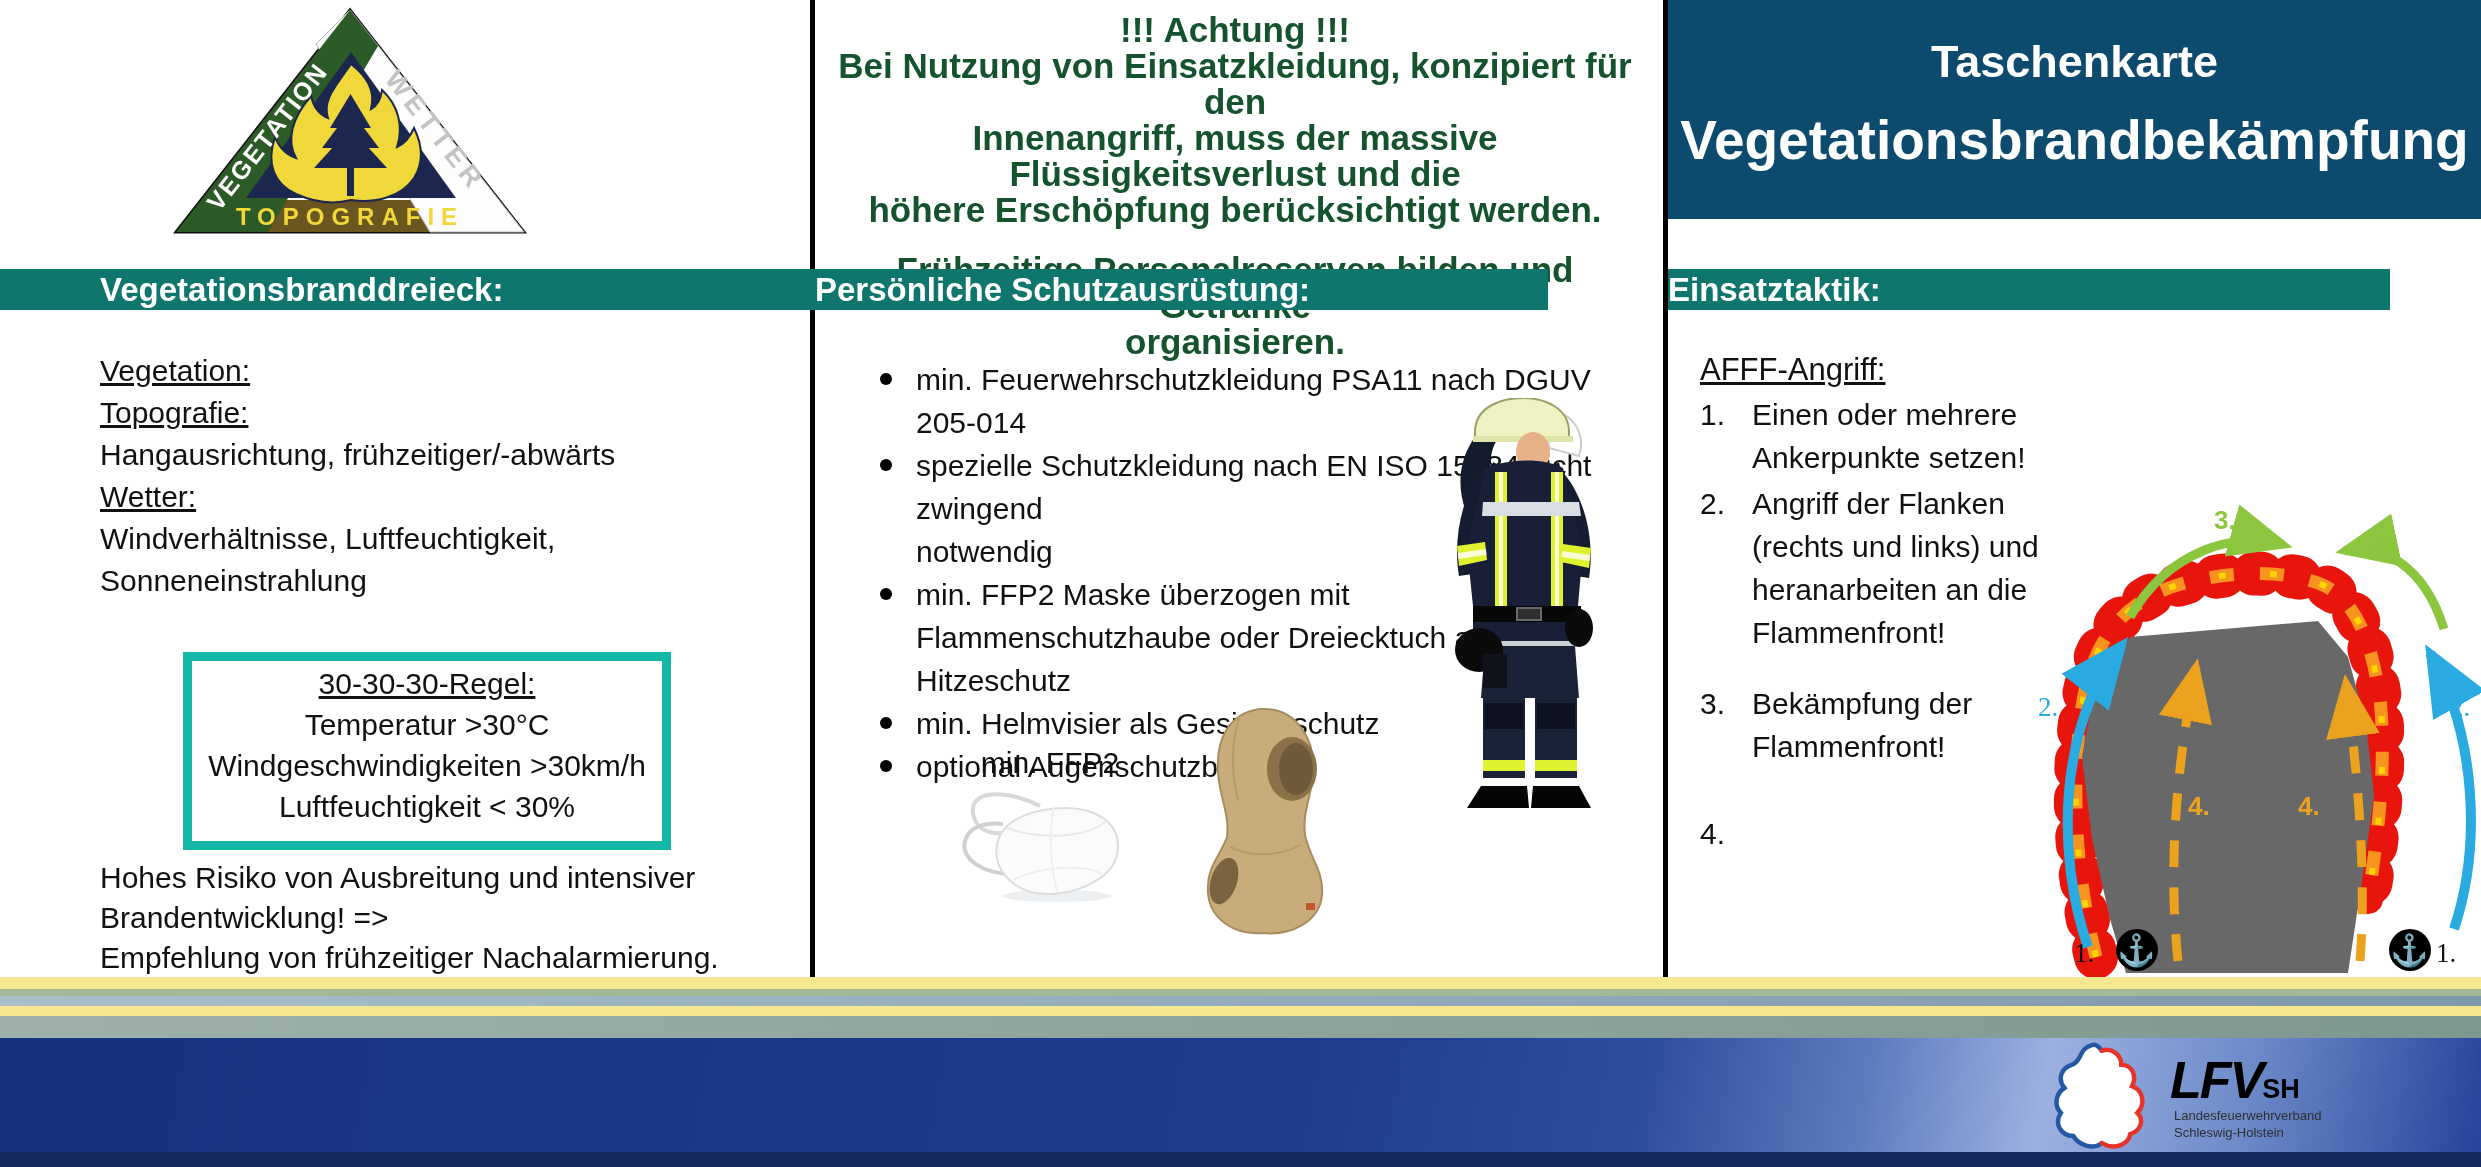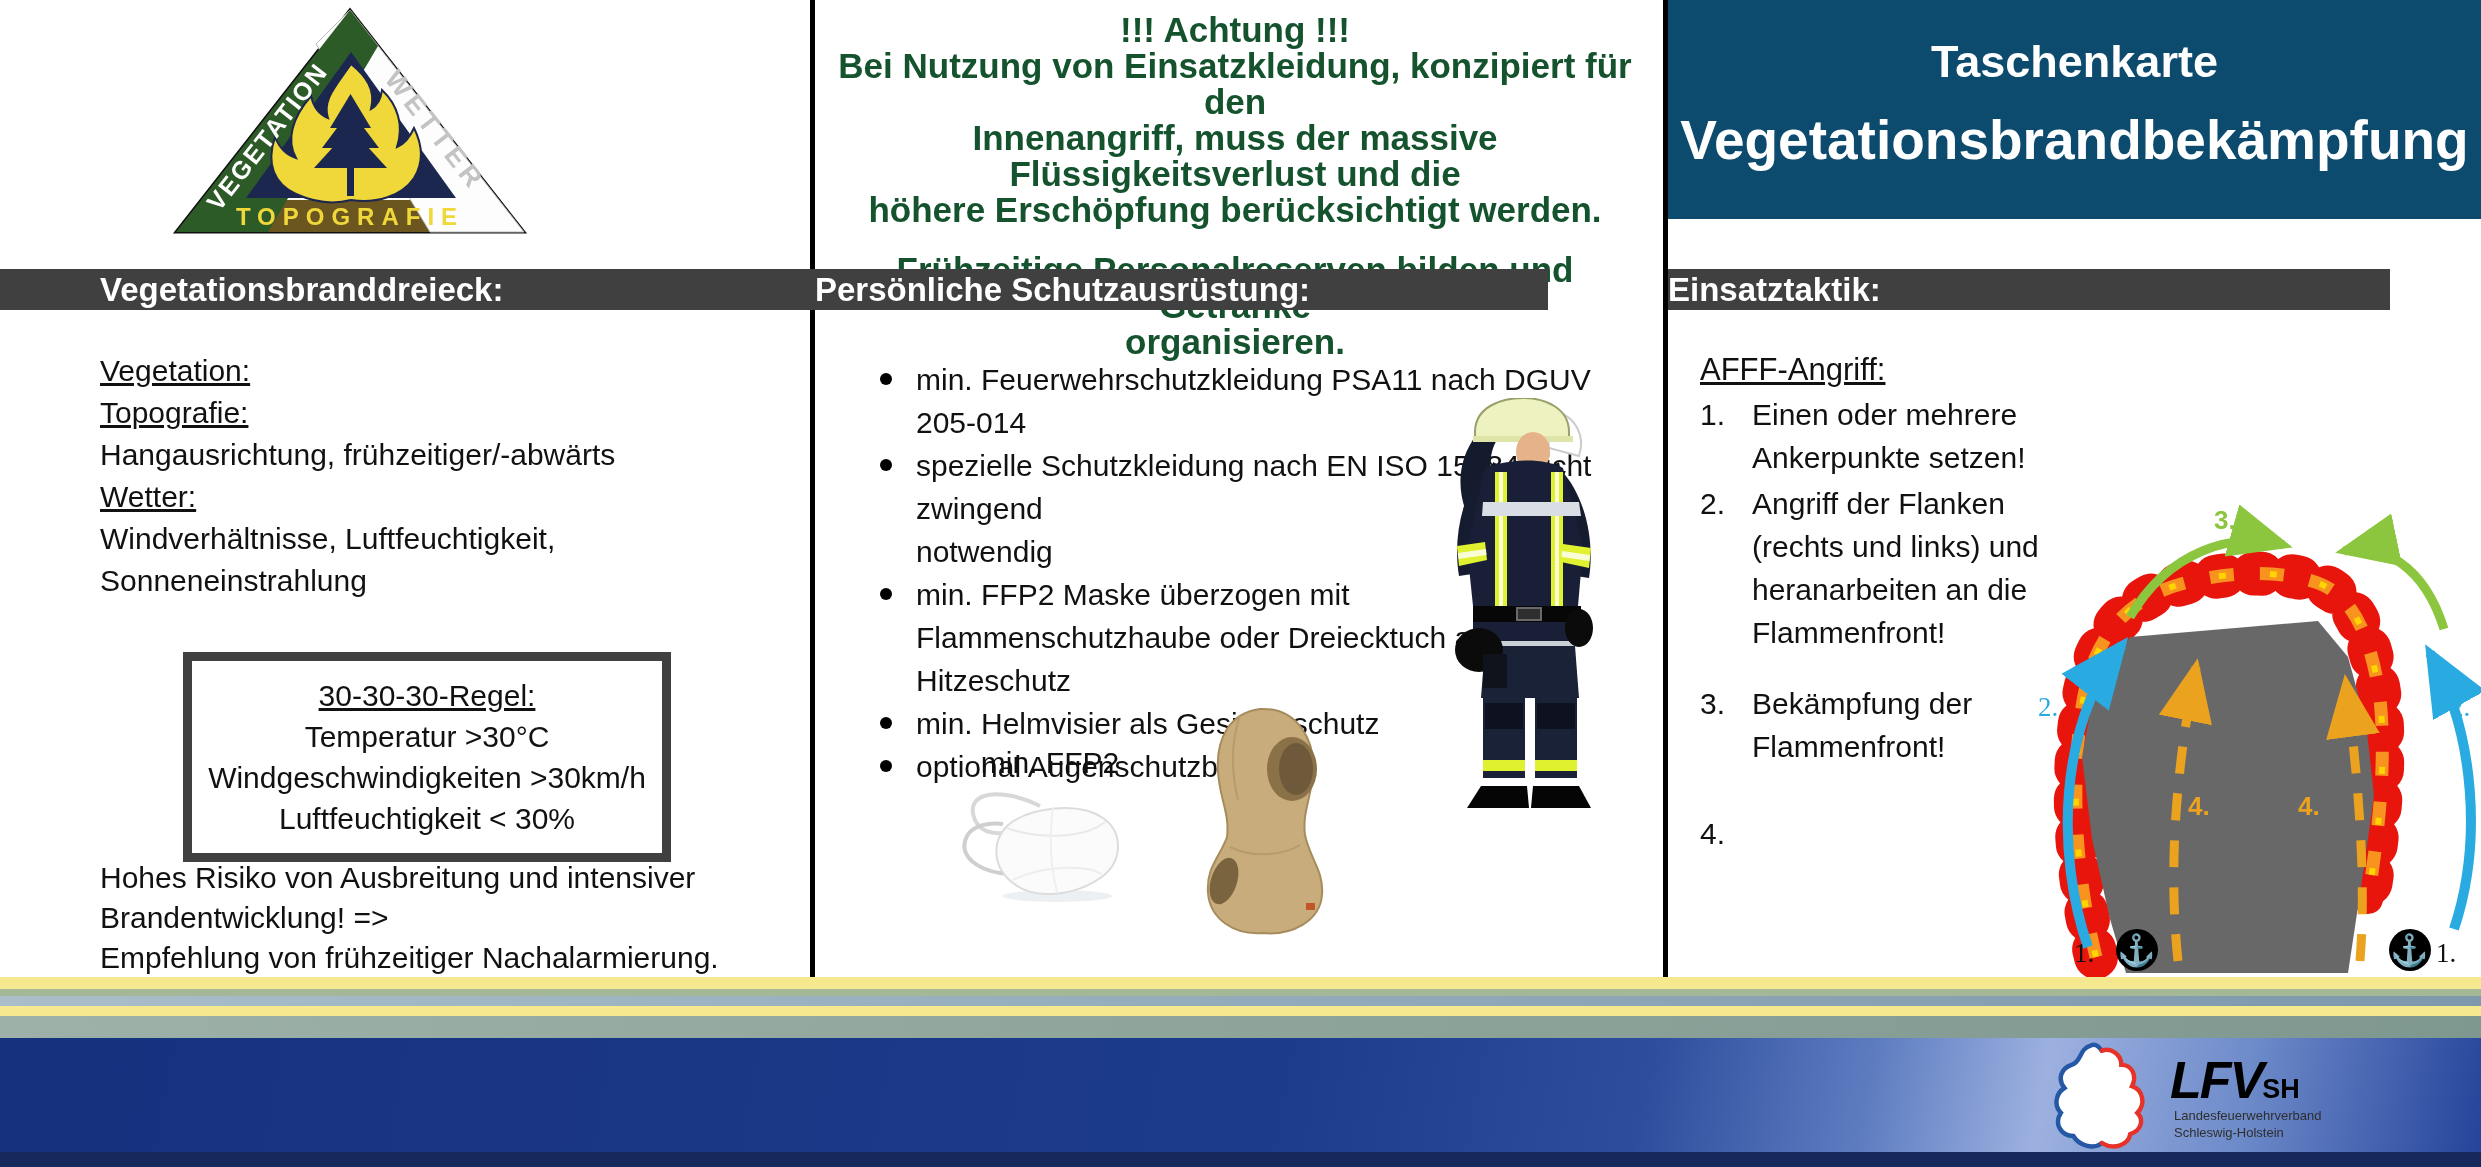--- a/index.html
+++ b/index.html
@@ -5,33 +5,33 @@
   html,body { margin:0; padding:0; background:#888; }
   .page {
     position:relative; width:2481px; height:1167px; background:#ffffff;
     font-family:"Liberation Sans", sans-serif; color:#111; overflow:hidden;
   }
   .abs { position:absolute; }
   .vdiv { position:absolute; top:0; width:5px; height:977px; background:#000; }
 
   
   .banner {
-    position:absolute; height:41px; background:#404040; color:#fff;
+    position:absolute; height:41px; background:#0f766e; color:#fff;
     font-weight:bold; font-size:33px; line-height:41px; white-space:nowrap;
   }
   .banner.center { text-align:left; }
 
   
   .tri-logo { left:170px; top:6px; width:360px; height:232px; }
   .factors { left:100px; top:350px; width:640px; font-size:30px; line-height:42px; }
   .factor-title { text-decoration:underline; }
   .factor-desc { white-space:pre-line; }
   .rule-box {
-    left:183px; top:652px; width:470px; height:178px; border:9px solid #404040;
-    text-align:center; font-size:30px; line-height:41px; padding-top:14px; box-sizing:content-box;
+    left:183px; top:652px; width:470px; height:178px; border:9px solid #14b8a6;
+    text-align:center; font-size:30px; line-height:41px; padding-top:2px; box-sizing:content-box;
   }
   .rule-title { text-decoration:underline; }
   .risk-note { left:100px; top:858px; width:660px; font-size:30px; line-height:40px; white-space:pre-line; }
 
   
   .warning { left:825px; top:12px; width:820px; text-align:center; color:#14532d; font-weight:bold; font-size:35px; line-height:36px; }
   .warning .para { white-space:pre-line; }
   .warning .para2 { margin-top:24px; }
   .bullets { left:880px; top:358px; width:760px; font-size:30px; line-height:43px; }
   .bullet-item { display:flex; align-items:flex-start; }

